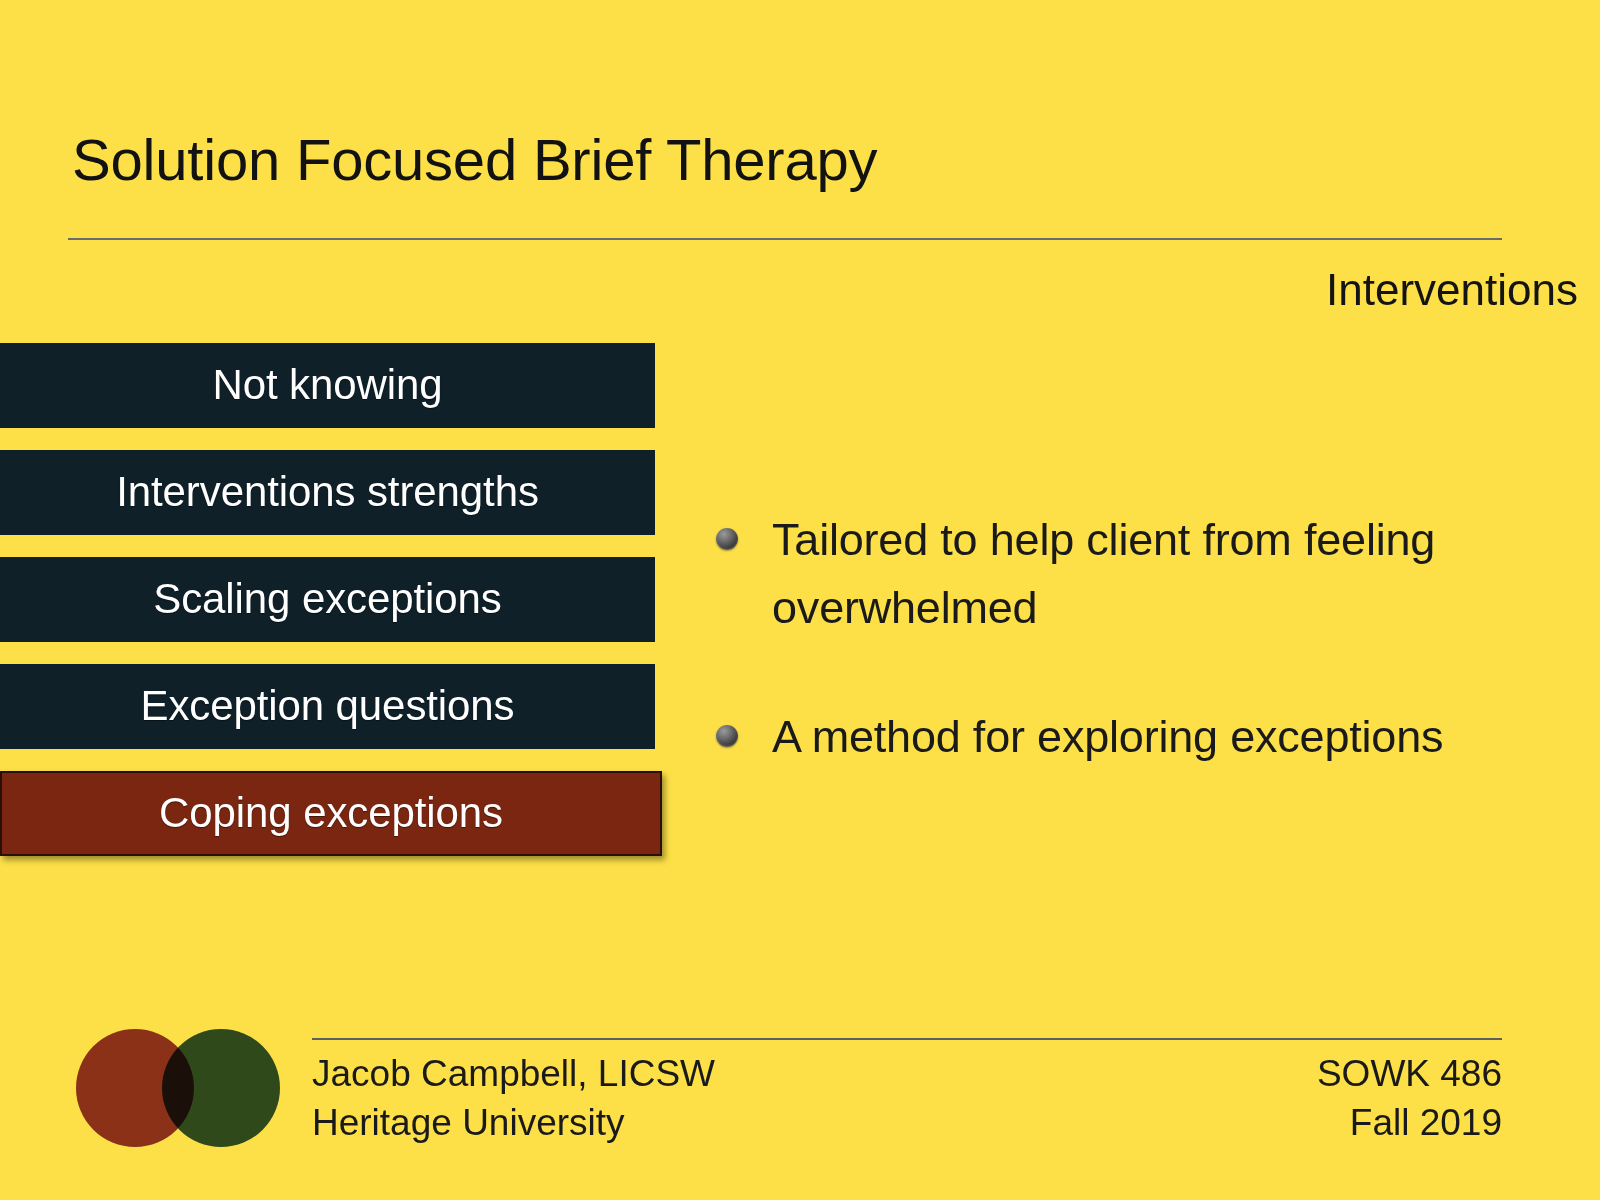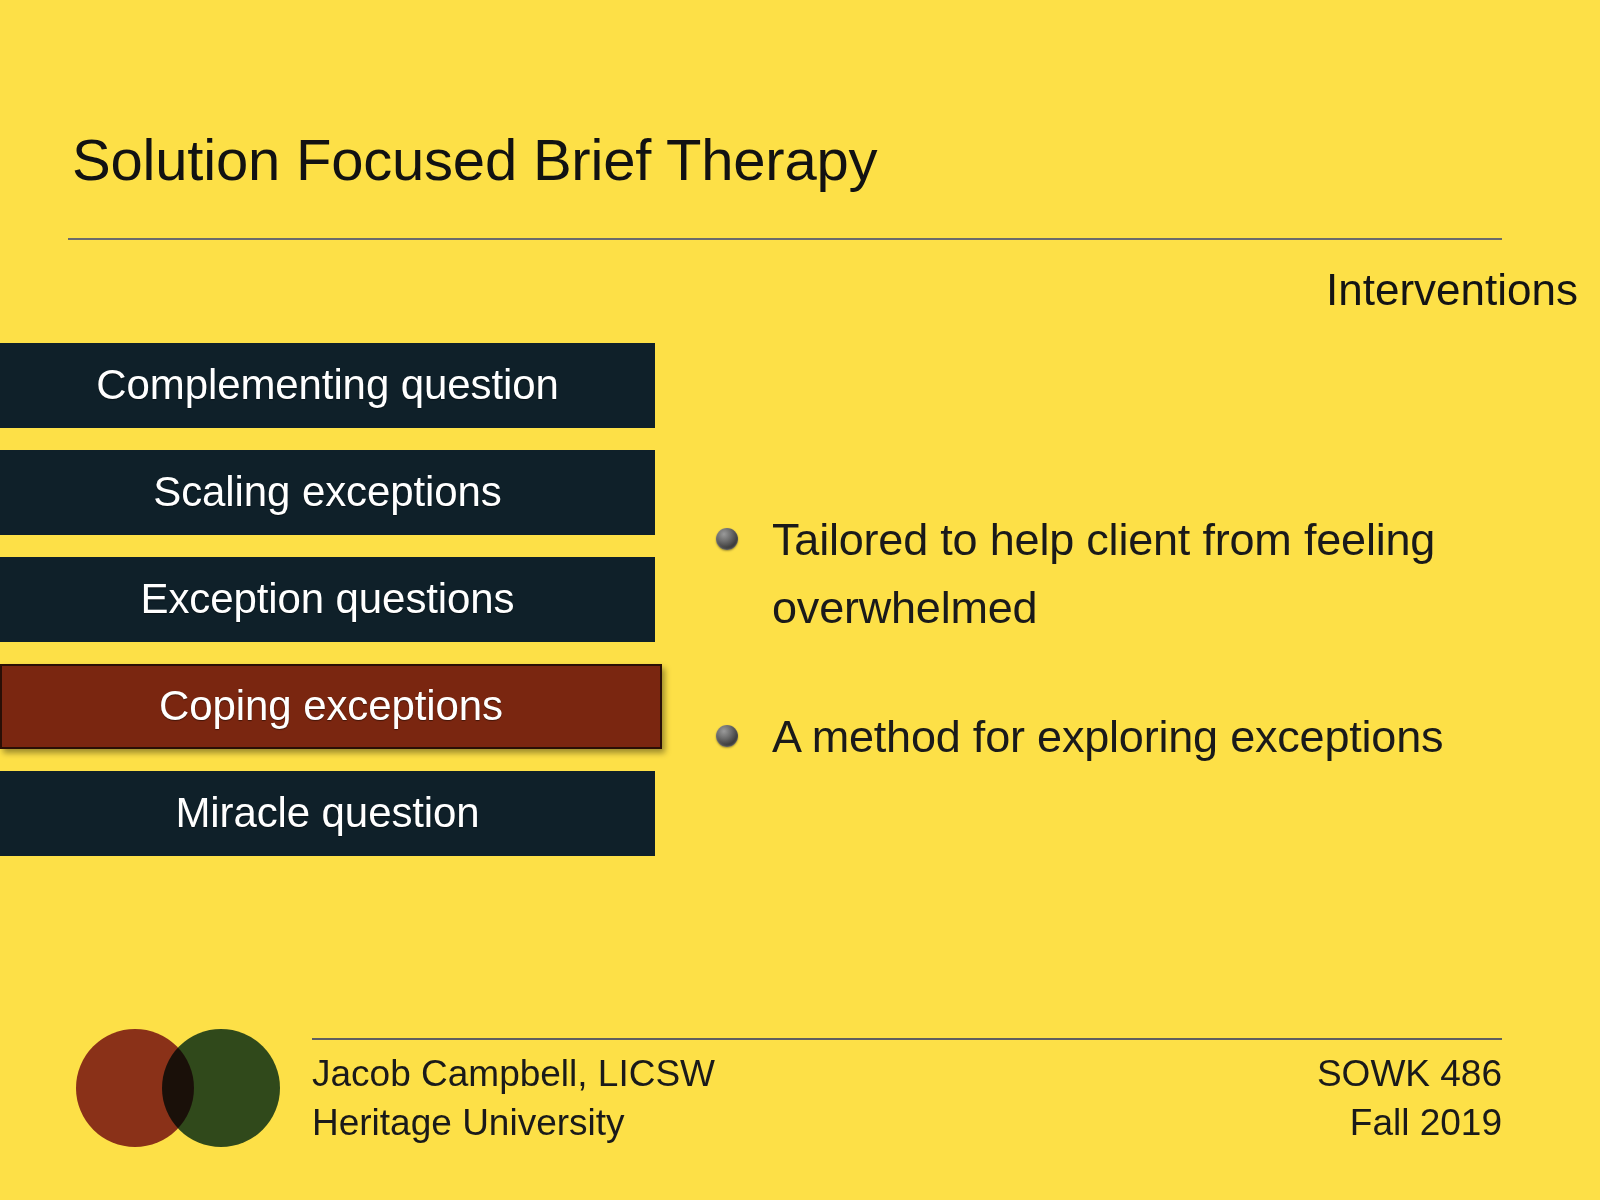--- a/index.html
+++ b/index.html
@@ -186,33 +186,33 @@
 <div id="slide">
 
   <div id="slide-title">Solution Focused Brief Therapy</div>
 
   <div id="title-rule"></div>
 
   <div id="subtitle">Interventions</div>
 
   <div id="bar-stack">
     <div class="bar">
-      <span class="bar-label">Complementing question</span>
+      <span class="bar-label">Not knowing</span>
+    </div>
+    <div class="bar">
+      <span class="bar-label">Interventions strengths</span>
     </div>
     <div class="bar">
       <span class="bar-label">Scaling exceptions</span>
     </div>
     <div class="bar">
       <span class="bar-label">Exception questions</span>
     </div>
     <div class="bar highlight">
       <span class="bar-label">Coping exceptions</span>
-    </div>
-    <div class="bar">
-      <span class="bar-label">Miracle question</span>
     </div>
   </div>
 
   <div id="bullets">
     <div class="bullet-row">
       <span class="bullet-marker"></span>
       <span class="bullet-text">Tailored to help client from feeling overwhelmed</span>
     </div>
     <div class="bullet-row">
       <span class="bullet-marker"></span>

